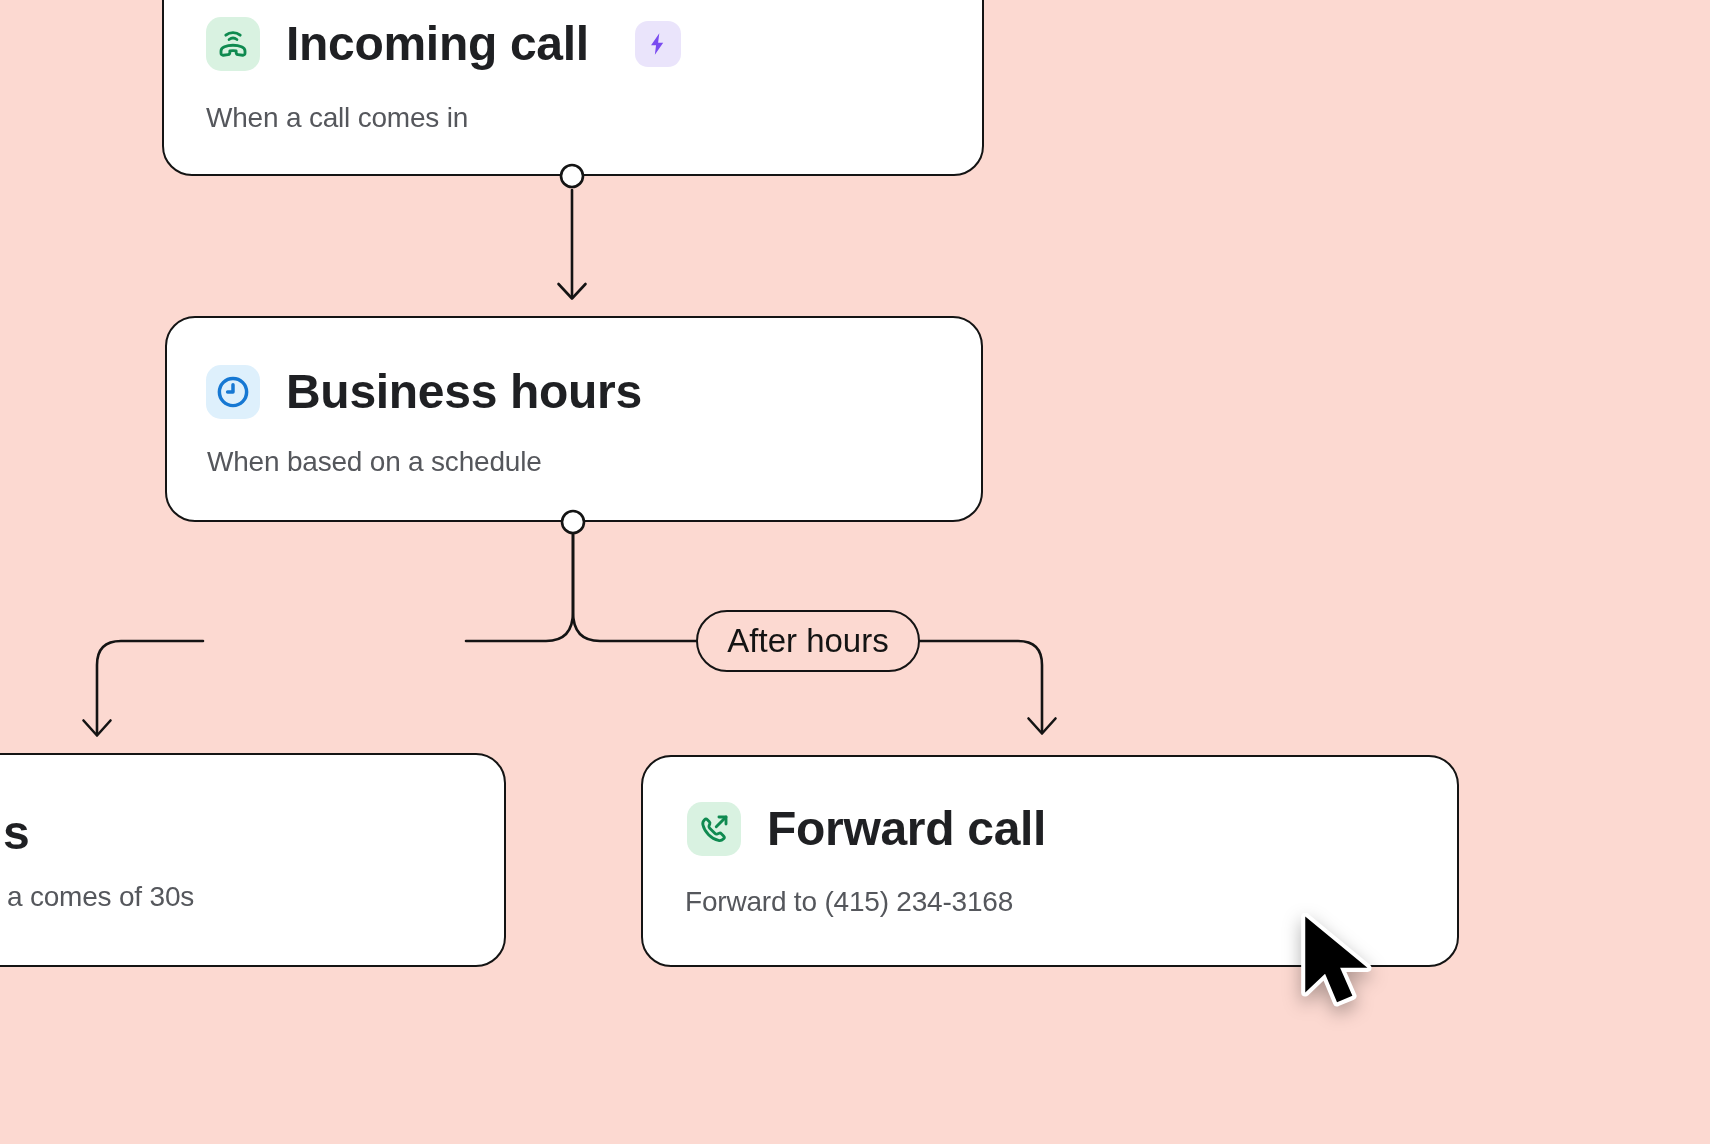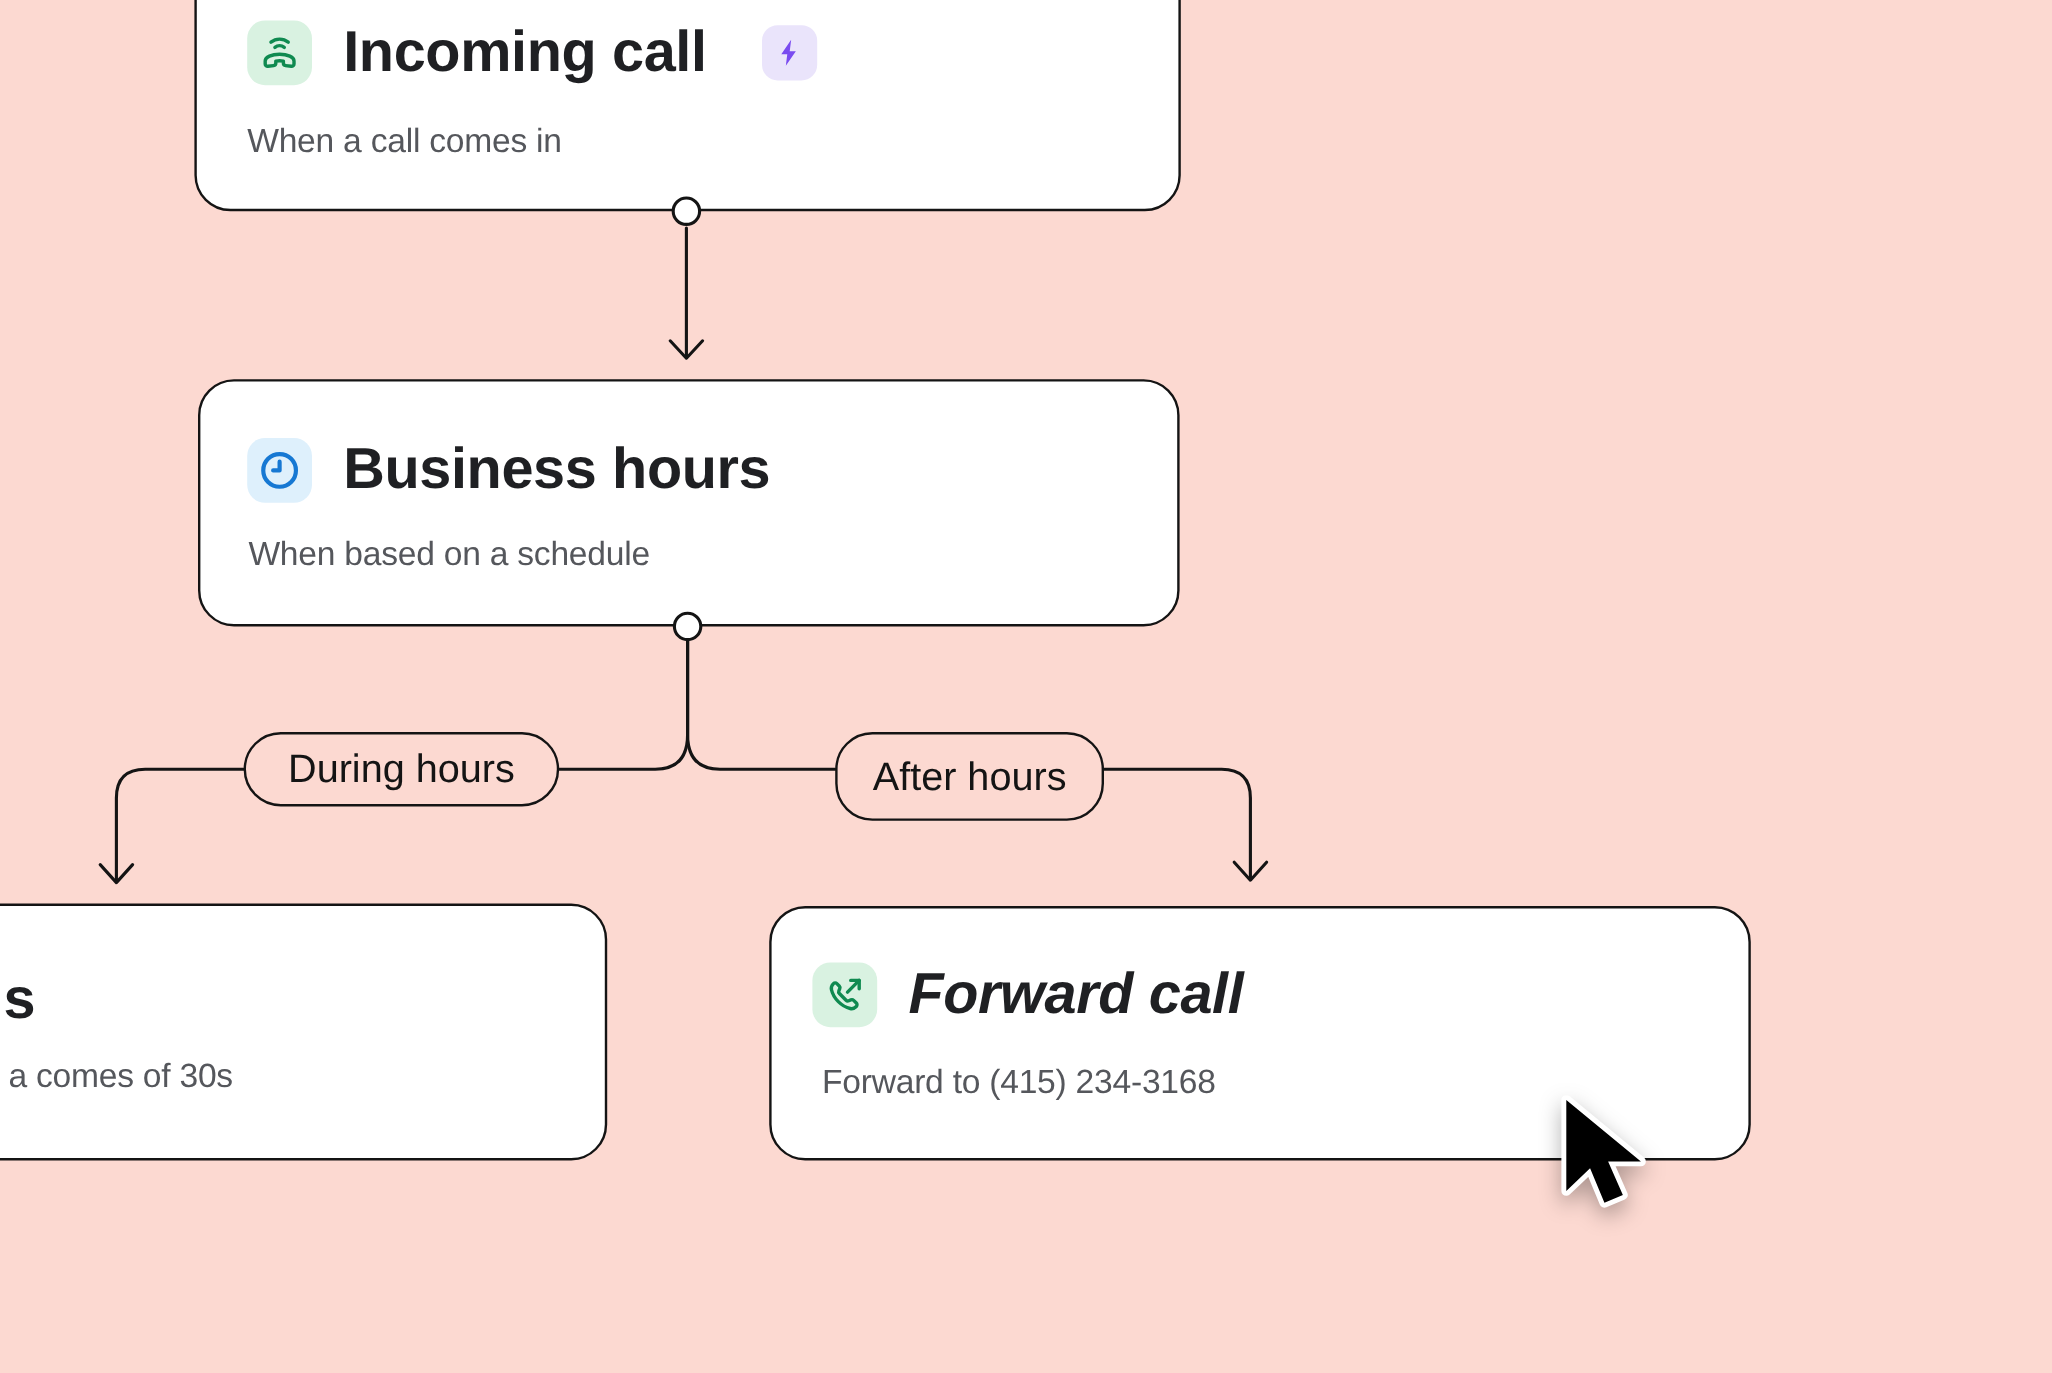--- a/index.html
+++ b/index.html
@@ -82,34 +82,31 @@
         <svg width="38" height="38" viewBox="0 0 24 24" fill="none" stroke="#1678d3" stroke-width="2.2" stroke-linecap="round" stroke-linejoin="round">
           <circle cx="12" cy="12" r="8.6"></circle>
           <path d="M12 7.4V12H8.6"></path>
         </svg>
       </div>
       <div class="node-title">Business hours</div>
     </div>
     <div class="node-subtitle" style="left:40px; top:128px;">When based on a schedule</div>
   </div>
 
-  <div class="pill" style="left:203px; top:610px; width:263px; height:62px;">
-    <span>During hours</span>
-  </div>
-  <div class="pill" style="left:696px; top:610px; width:224px; height:74px;">
+  <div class="pill" style="left:696px; top:610px; width:224px; height:62px;">
     <span>After hours</span>
   </div>
 
   <div class="node" style="left:-312px; top:753px; width:818px; height:214px;">
     <div class="node-title" style="position:absolute; left:313px; top:50px;">s</div>
     <div class="node-subtitle" style="left:317px; top:126px;">a comes of 30s</div>
   </div>
 
   <div class="node" style="left:641px; top:755px; width:818px; height:212px;">
-    <div class="node-header" style="left:34px; top:44px;font-style:italic;">
+    <div class="node-header" style="left:44px; top:44px;">
       <div class="icon-tile green">
         <svg width="36" height="36" viewBox="0 0 24 24" fill="none" stroke="#0f8a50" stroke-width="1.9" stroke-linecap="round" stroke-linejoin="round">
           <path d="M13.5 10.5 20 4"></path>
           <path d="M15.3 4H20v4.7"></path>
           <path d="M16.9 15.1c-.4-.4-1-.5-1.5-.3l-1.2.5c-.5.2-1.1.1-1.5-.3l-3.7-3.7c-.4-.4-.5-1-.3-1.5l.5-1.2c.2-.5.1-1.1-.3-1.5L7.6 5.8c-.5-.5-1.4-.5-1.9 0-.9.9-1.4 2.2-1.1 3.4.5 2.3 1.8 4.6 3.8 6.6s4.3 3.3 6.6 3.8c1.2.3 2.5-.2 3.4-1.1.5-.5.5-1.4 0-1.9z"></path>
         </svg>
       </div>
       <div class="node-title">Forward call</div>
     </div>
     <div class="node-subtitle" style="left:42px; top:129px;">Forward to (415) 234-3168</div>

